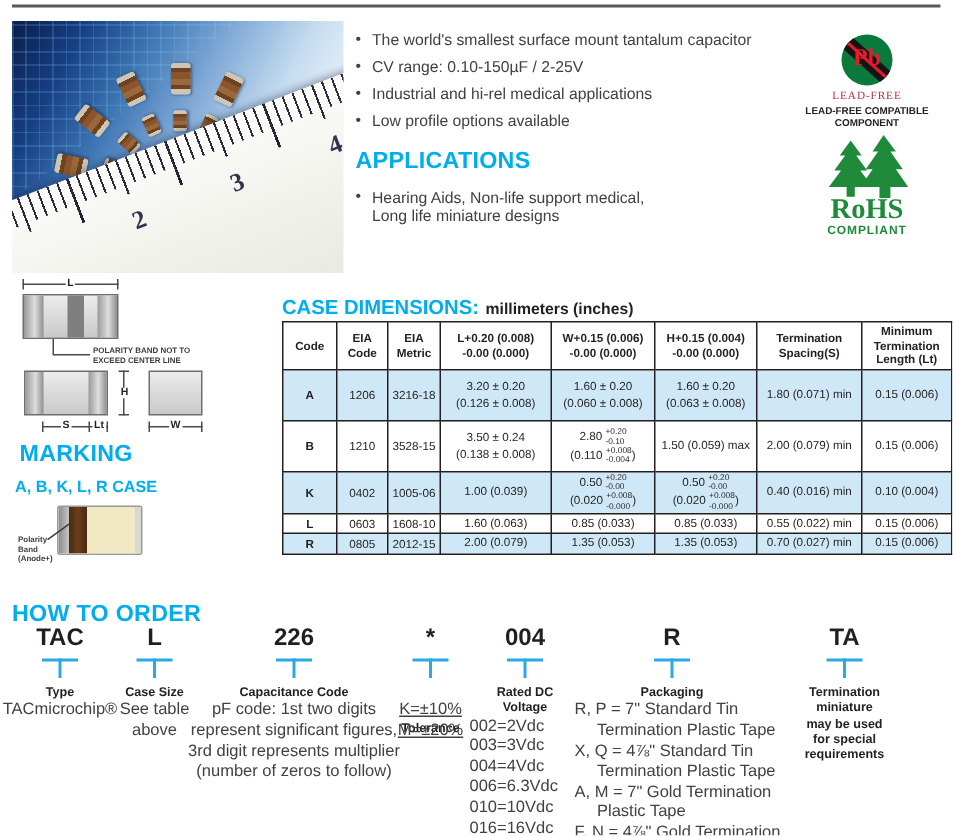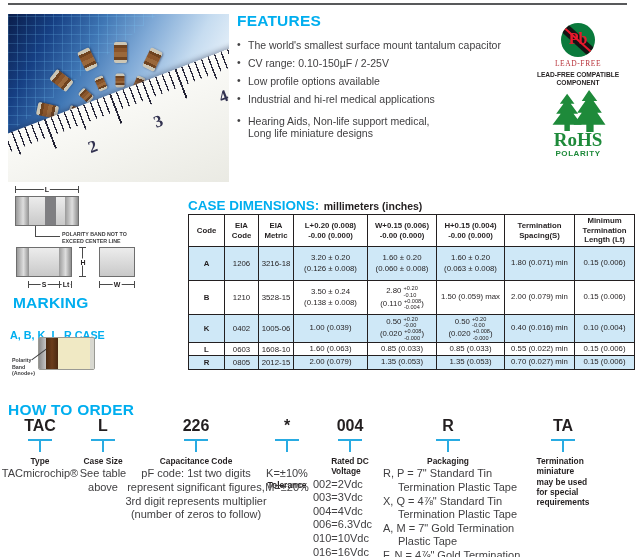--- a/index.html
+++ b/index.html
@@ -88,21 +88,21 @@
   .cdt tr.shaded td{background:#cfe8f7;}
   .cdt td.codecell{font-weight:bold;}
   .cline{line-height:1.35;white-space:nowrap;}
   .tol{display:inline-block;vertical-align:middle;font-size:5.6px;line-height:1.1;text-align:left;}
 
   
   .order-head{position:absolute;left:8px;top:401px;}
   .ocode{position:absolute;transform:translateX(-50%);font-weight:bold;font-size:16px;color:#231f20;white-space:nowrap;}
   .obar{position:absolute;height:2px;background:#29abe2;}
   .ostem{position:absolute;width:2px;background:#29abe2;}
-  .olabel{position:absolute;transform:translateX(-50%);font-weight:bold;
+  .olabel{position:absolute;transform:translateX(-50%);text-align:center;font-weight:bold;
           font-size:8.4px;color:#231f20;line-height:1.22;white-space:nowrap;}
   .odetail{position:absolute;font-size:11px;color:#414042;line-height:1.24;white-space:nowrap;}
   .odetail.center{transform:translateX(-50%);text-align:center;}
   .odetail .ind{padding-left:15px;}
 </style>
 </head>
 <body>
 
 <div class="page">
 
@@ -139,27 +139,27 @@
       <div class="cm"></div>
       <div class="half"></div>
       <div class="mm"></div>
       <span class="num" id="rn0" style="left:112px">2</span>
       <span class="num" id="rn1" style="left:182px">3</span>
       <span class="num" id="rn2" style="left:252px">4</span>
     </div>
   </div>
 
   <div class="abs" style="left:237px;top:12px;width:300px;">
-    <div class="sec-head">FEATURES</div>
     <ul class="bullets" style="margin-top:9px;">
         <li>The world's smallest surface mount tantalum capacitor</li>
         <li>CV range: 0.10-150µF / 2-25V</li>
+        <li>Industrial and hi-rel medical applications</li>
         <li>Low profile options available</li>
-        <li>Industrial and hi-rel medical applications</li>
       </ul>
+    <div class="sec-head" style="margin-top:11px;">APPLICATIONS</div>
     <ul class="bullets" style="margin-top:9px;">
         <li>Hearing Aids, Non-life support medical,
 Long life miniature designs</li>
       </ul>
   </div>
 
   <div>
     <div class="pb-circle">
       <div class="pb-band"></div>
       <div class="pb-text">Pb</div>
@@ -169,21 +169,21 @@
     <div class="pb-note">LEAD-FREE COMPATIBLE
 COMPONENT</div>
   </div>
 
   <div>
     <svg class="trees" width="56" height="42" viewBox="0 0 60 46">
       <path d="M17 4 L25 15 21 15 29 26 24 26 33 38 20 38 20 45 14 45 14 38 1 38 10 26 5 26 13 15 9 15 Z" fill="#1e8a3a"></path>
       <path d="M41 0 L50 12 46 12 55 25 50 25 59 38 46 38 46 46 38 46 38 38 24 38 33 25 28 25 37 12 33 12 Z" fill="#1e8a3a"></path>
     </svg>
     <div class="rohs-title">RoHS</div>
-    <div class="rohs-sub">POLARITY</div>
+    <div class="rohs-sub">COMPLIANT</div>
   </div>
 
   <div>
     <div class="dl-h" style="left:15px;top:189px;width:64px;"></div>
     <div class="dt-v" style="left:15px;top:186px;"></div>
     <div class="dt-v" style="left:78px;top:186px;"></div>
     <div class="dlabel" style="left:47px;top:189px;">L</div>
     <div class="comp" style="left:15px;top:196px;width:64px;height:30px;">
       <div class="term" style="left:0;width:13px;"></div>
       <div class="term" style="right:0;width:13px;"></div>
@@ -214,21 +214,21 @@
     <div class="dlabel" style="left:66px;top:284px;">Lt</div>
 
     <div class="dl-h" style="left:99px;top:284px;width:36px;"></div>
     <div class="dt-v" style="left:99px;top:281px;"></div>
     <div class="dt-v" style="left:134px;top:281px;"></div>
     <div class="dlabel" style="left:117px;top:284px;">W</div>
   </div>
 
   <div>
     <div class="abs sec-head" style="left:13px;top:294px;">MARKING</div>
-    <div class="abs" style="left:10px;top:319px;font-weight:bold;color:#00aeef;font-size:10.8px;margin-top:10px;">A, B, K, L, R CASE</div>
+    <div class="abs" style="left:10px;top:319px;font-weight:bold;color:#00aeef;font-size:10.8px;">A, B, K, L, R CASE</div>
     <div class="mark-cap">
       <div class="mark-grey"></div>
         <div class="mark-band"></div>
       <div class="mark-body"></div>
         <div class="mark-end"></div>
     </div>
     <div class="mark-arrow"></div>
     <div class="tiny-note" style="left:12px;top:357px;">Polarity
 Band
 (Anode+)</div>
@@ -431,21 +431,21 @@
           <div>represent significant figures,</div>
           <div>3rd digit represents multiplier</div>
           <div>(number of zeros to follow)</div>
         </div>
         <div class="ocode" style="left: 287px; top: 417px;">*</div>
         <div class="obar" style="left: 275px; top: 439px; width: 24px;"></div>
         <div class="ostem" style="left: 286px; top: 439px; height: 13px;"></div>
         <div class="olabel" style="left: 287px; top: 480px;">
           <div>Tolerance</div>
         </div>
-        <div class="odetail center" style="top: 467.3px; left: 287px;">
+        <div class="odetail center" style="top: 467.3px; left: 287px; text-decoration: underline;">
           <div>K=±10%</div>
           <div>M=±20%</div>
         </div>
         <div class="ocode" style="left: 350px; top: 417px;">004</div>
         <div class="obar" style="left: 338px; top: 439px; width: 24px;"></div>
         <div class="ostem" style="left: 349px; top: 439px; height: 13px;"></div>
         <div class="olabel" style="left: 350px; top: 456px;">
           <div>Rated DC</div>
           <div>Voltage</div>
         </div>

